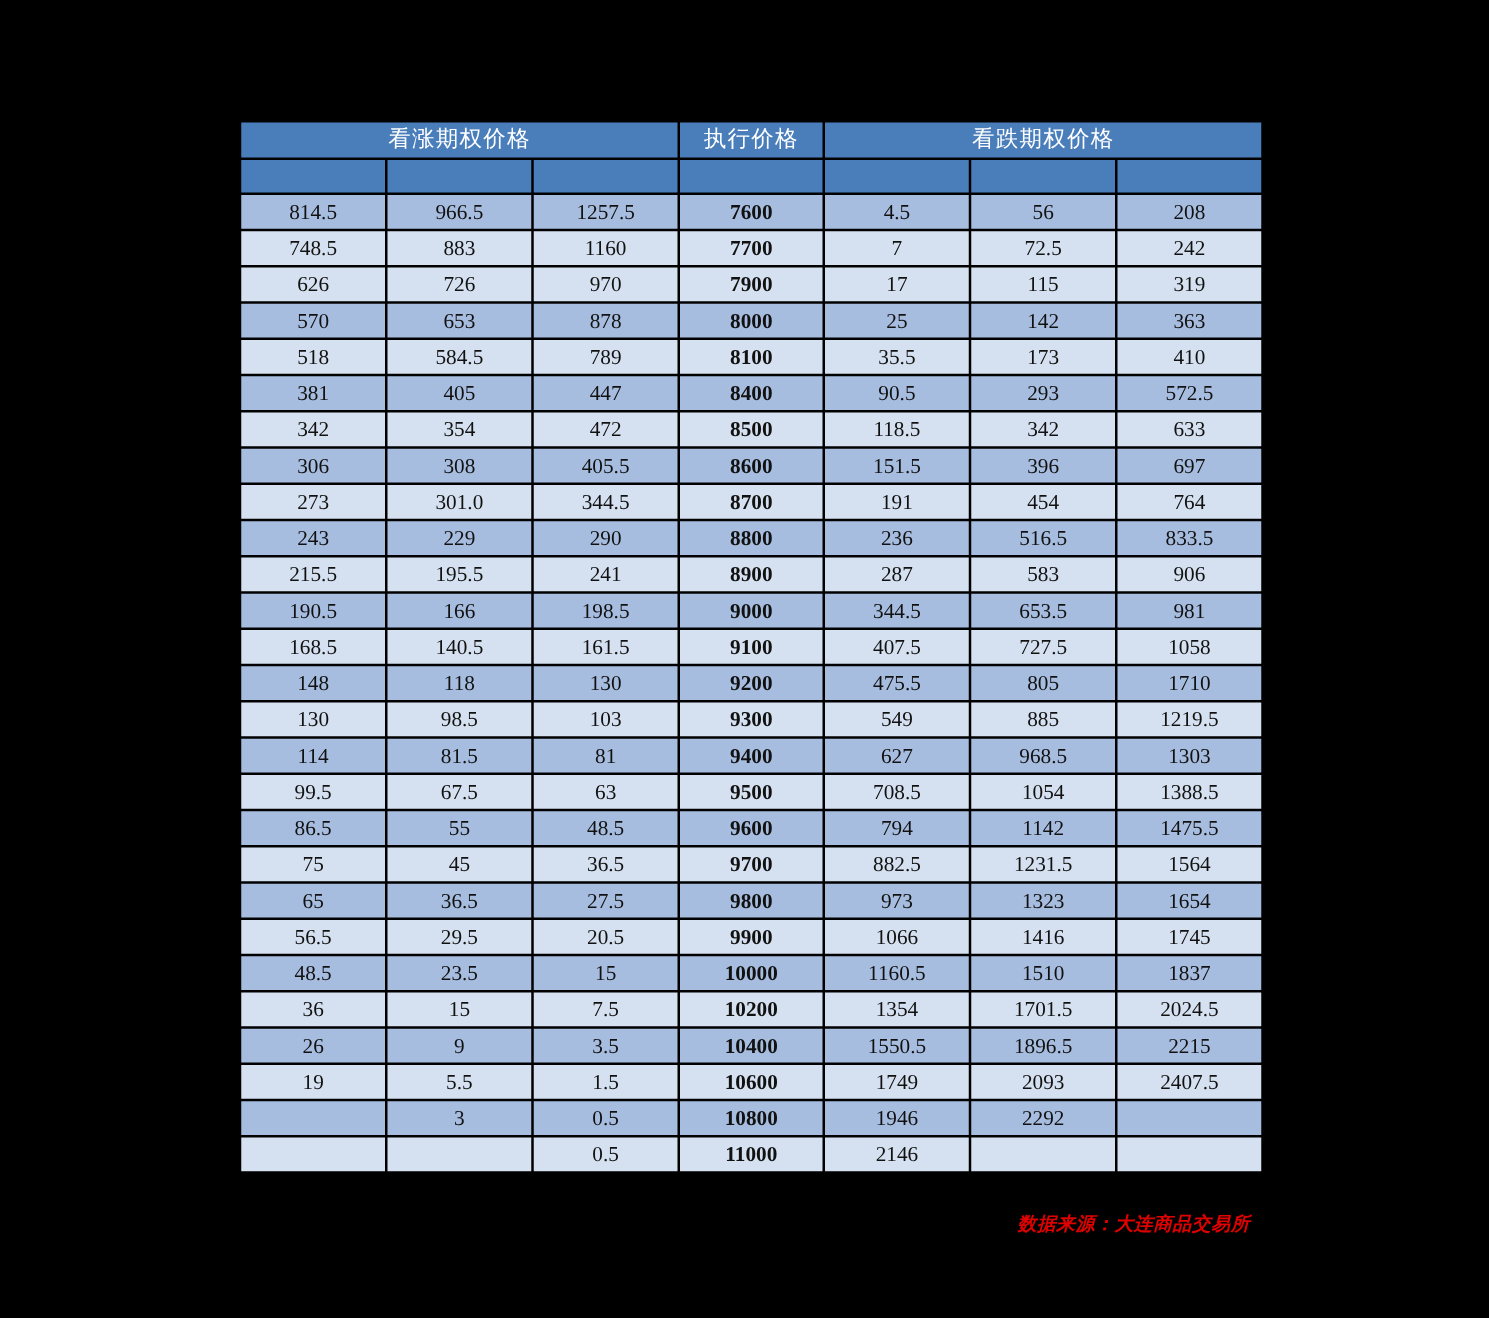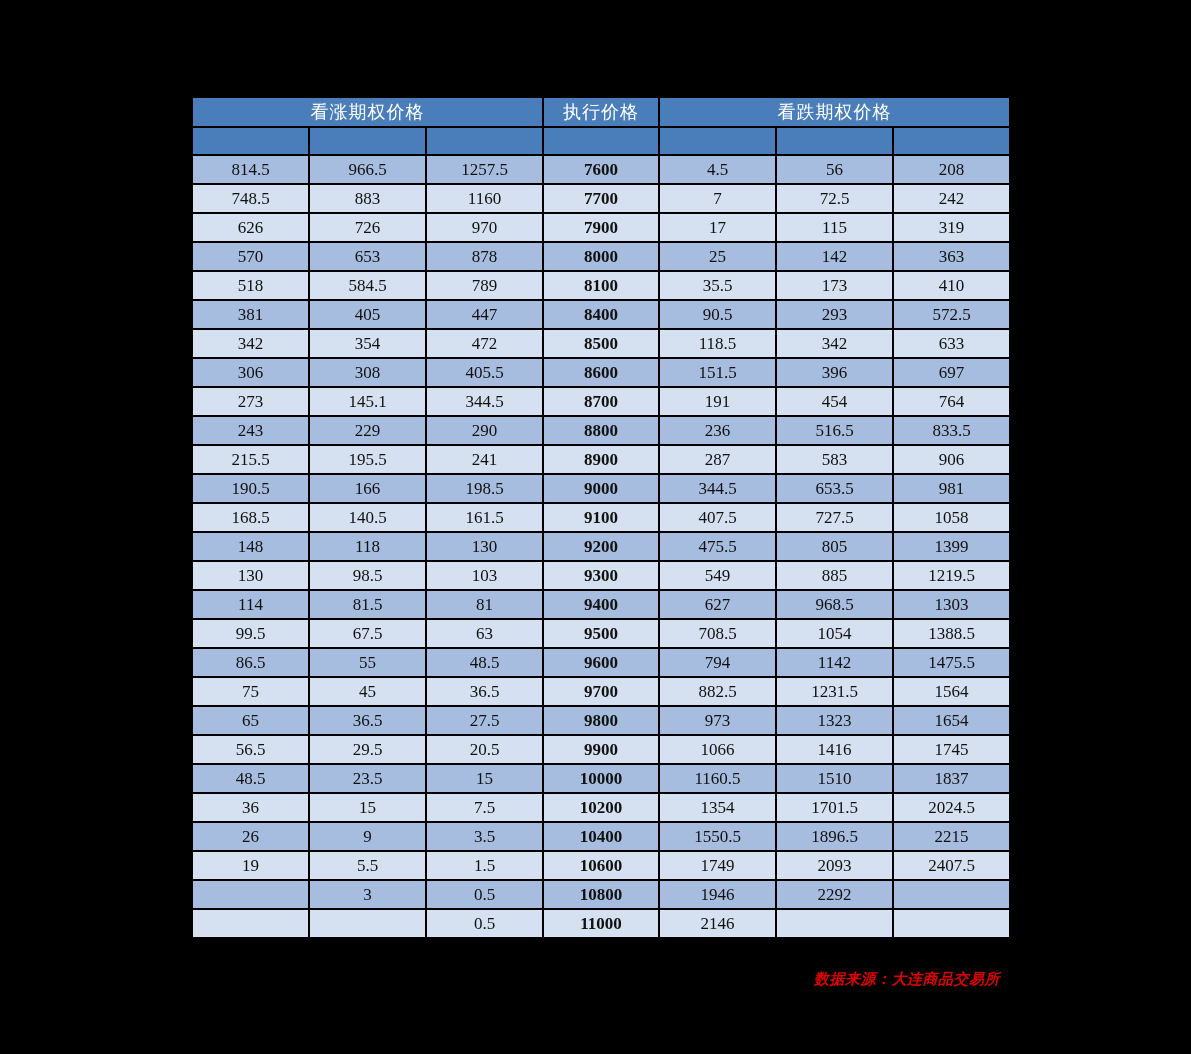--- a/index.html
+++ b/index.html
@@ -183,21 +183,21 @@
           <td>306</td>
           <td>308</td>
           <td>405.5</td>
           <td class="strike">8600</td>
           <td>151.5</td>
           <td>396</td>
           <td>697</td>
         </tr>
         <tr class="band-b">
           <td>273</td>
-          <td>145.1</td>
+          <td>301.0</td>
           <td>344.5</td>
           <td class="strike">8700</td>
           <td>191</td>
           <td>454</td>
           <td>764</td>
         </tr>
         <tr class="band-a">
           <td>243</td>
           <td>229</td>
           <td>290</td>
@@ -233,21 +233,21 @@
           <td>727.5</td>
           <td>1058</td>
         </tr>
         <tr class="band-a">
           <td>148</td>
           <td>118</td>
           <td>130</td>
           <td class="strike">9200</td>
           <td>475.5</td>
           <td>805</td>
-          <td>1399</td>
+          <td>1710</td>
         </tr>
         <tr class="band-b">
           <td>130</td>
           <td>98.5</td>
           <td>103</td>
           <td class="strike">9300</td>
           <td>549</td>
           <td>885</td>
           <td>1219.5</td>
         </tr>

